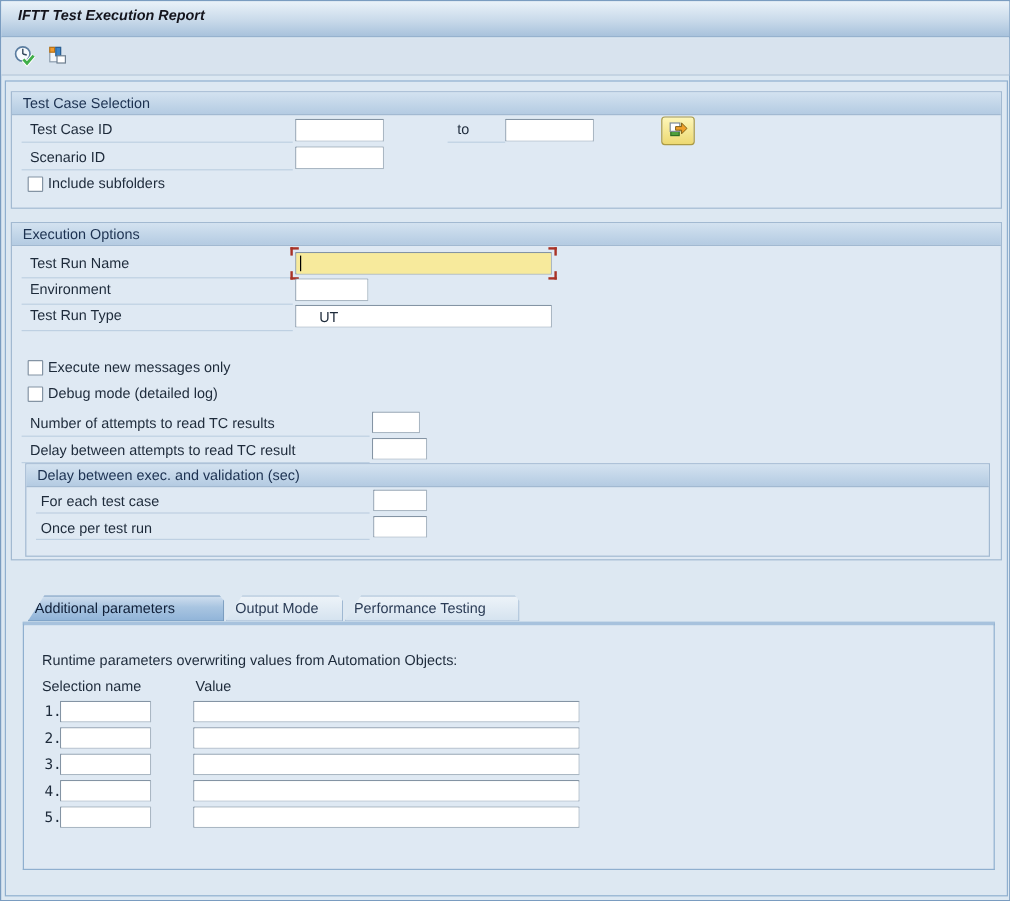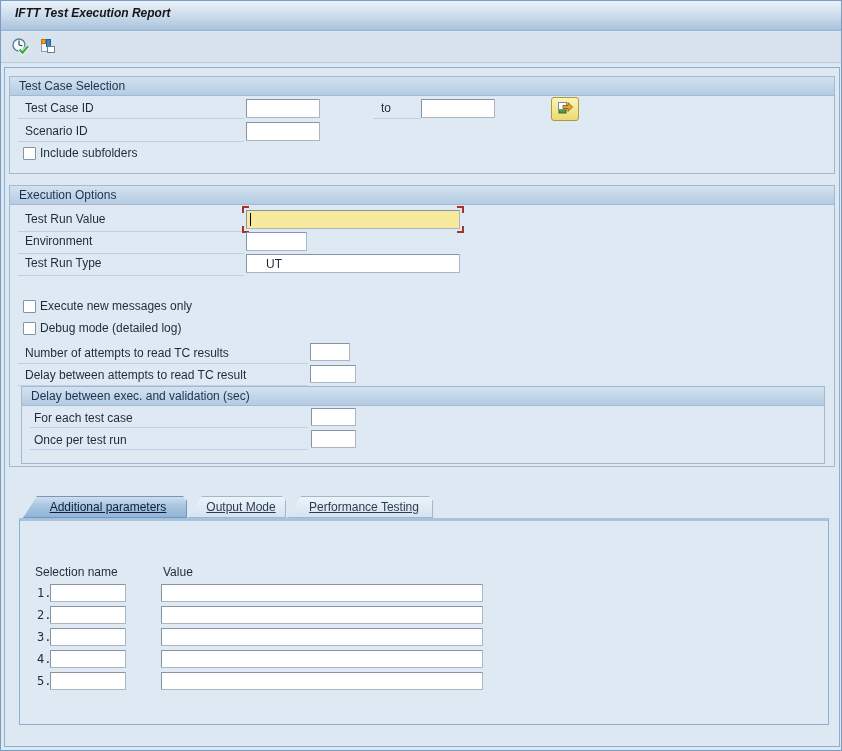--- a/index.html
+++ b/index.html
@@ -71,24 +71,23 @@
   }
   .cb-label { position:absolute; height:15px; line-height:15px; white-space:nowrap; }
   .sel-btn {
     position:absolute; width:28px; height:24px;
     background:linear-gradient(#fdf6b8, #edd972);
     border:1px solid #ab9a45; border-radius:3px;
     display:flex; align-items:center; justify-content:center; cursor:default;
   }
   
   .tab {
-    position:absolute; height:22px; line-height:22px; text-align:center;
+    position:absolute; height:22px; line-height:22px; 
     clip-path:polygon(14px 0, calc(100% - 4px) 0, 100% 5px, 100% 100%, 0 100%);
     color:#203párr050;
-    text-decoration:underline;
   }
   .tab.inactive {
     background:linear-gradient(#eef4f9, #d4e2ef);
     box-shadow:inset 0 0 0 1px #9fb8d2; color:#2a3b55;
   }
   .tab.active {
     background:linear-gradient(#d3e1f0 0%, #a9c5e1 45%, #8fb3d8 100%);
     box-shadow:inset 0 0 0 1px #7396ba; color:#101f38;
   }
   .tabpanel {
@@ -161,21 +160,21 @@
 
   <div class="groupbox" style="top:117px; height:282px;">
     <div class="groupbox-header">Execution Options</div>
 
     <div class="underline" style="left:8px; top:45px; width:226px;"></div>
     <div class="underline" style="left:8px; top:67px; width:226px;"></div>
     <div class="underline" style="left:8px; top:89px; width:226px;"></div>
     <div class="underline" style="left:8px; top:177px; width:290px;"></div>
     <div class="underline" style="left:8px; top:199px; width:290px;"></div>
 
-    <span class="row-label" style="left:15px; top:24px;">Test Run Value</span>
+    <span class="row-label" style="left:15px; top:24px;">Test Run Name</span>
     <div class="focus-wrap" style="left:236px; top:24px; width:214px; height:19px;">
       <input class="fld focused" style="width: 214px;" value="">
       <span class="caret"></span>
       <span class="bracket tl"></span>
         <span class="bracket tr"></span>
       <span class="bracket bl"></span>
         <span class="bracket br"></span>
     </div>
 
     <span class="row-label" style="left:15px; top:46px;">Environment</span>
@@ -213,20 +212,21 @@
     <span>Additional parameters</span>
   </div>
   <div class="tab inactive" style="left:183px; top:428px; width:98px; padding-left:8px;">
     <span>Output Mode</span>
   </div>
   <div class="tab inactive" style="left:282px; top:428px; width:146px; padding-left:8px;">
     <span>Performance Testing</span>
   </div>
 
   <div class="tabpanel" style="left:14px; top:450px; width:810px; height:207px;">
+    <span class="desc" style="left:15px; top:22px;">Runtime parameters overwriting values from Automation Objects:</span>
     <span class="desc" style="left:15px; top:44px;">Selection name</span>
     <span class="desc" style="left:143px; top:44px;">Value</span>
 
     <span class="desc mono" style="left:17px; top:65px;">1.</span>
     <input class="fld" style="left: 30px; top: 63px; width: 76px; height: 18px;" value="">
     <input class="fld" style="left: 141px; top: 63px; width: 322px; height: 18px;" value="">
 
     <span class="desc mono" style="left:17px; top:87px;">2.</span>
     <input class="fld" style="left: 30px; top: 85px; width: 76px; height: 18px;" value="">
     <input class="fld" style="left: 141px; top: 85px; width: 322px; height: 18px;" value="">

